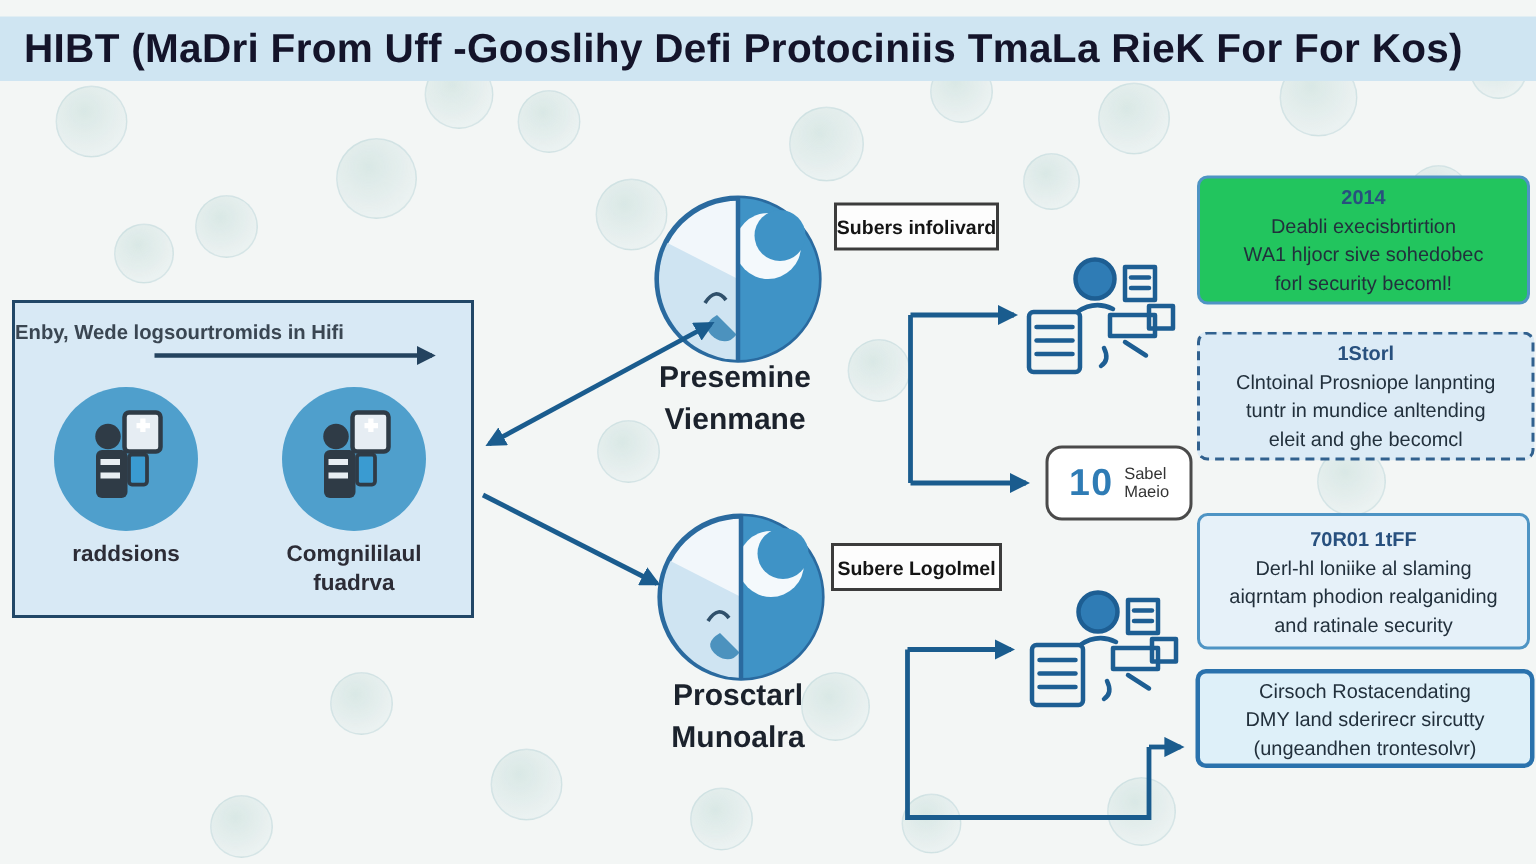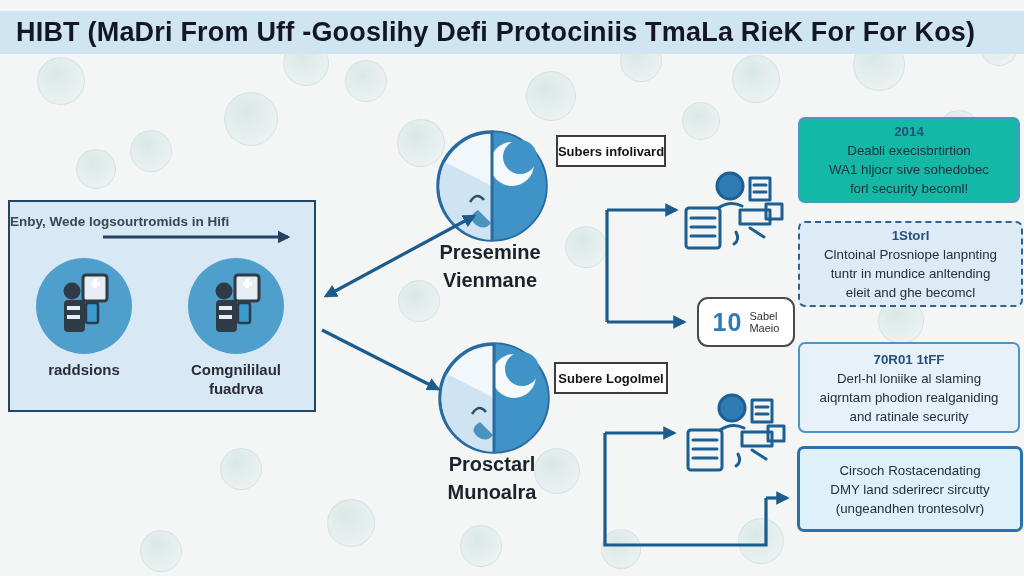--- a/index.html
+++ b/index.html
@@ -49,24 +49,24 @@
   .badge .num{font-size:25px;font-weight:bold;color:#2f7cb5;letter-spacing:1px;}
   .badge .bl{font-size:11px;color:#333;line-height:12px;text-align:left;}
   
   .person{position:absolute;width:110px;height:85px;}
   .per1{left:678px;top:170px;} .per2{left:680px;top:392px;}
   
   .outcome{position:absolute;border-radius:7px;display:flex;flex-direction:column;
       justify-content:center;text-align:center;font-size:13.3px;line-height:19px;
       color:#22303c;padding:2px 6px;box-sizing:border-box;}
   .outcome .head{font-weight:bold;color:#28507e;}
-  .ob0{left:798px;top:117px;width:222px;height:86px;background:#14b8a6;border:2px solid #4e94c4;}
+  .ob0{left:798px;top:117px;width:222px;height:86px;background:#22c55e;border:2px solid #4e94c4;}
   .ob1{left:798px;top:221px;width:225px;height:86px;background:#dcebf6;border:2px dashed #31618f;}
   .ob2{left:798px;top:342px;width:222px;height:91px;background:#e6f1f9;border:2px solid #4e94c4;}
-  .ob3{left:797px;top:446px;width:226px;height:86px;background:#def0f9;border:3px solid #2a72ad;}
+  .ob3{left:797px;top:446px;width:226px;height:66px;background:#def0f9;border:3px solid #2a72ad;}
   svg.overlay{position:absolute;inset:0;pointer-events:none;}
 </style>
 </head>
 <body>
 
 <div class="canvas">
 
   <div id="watermarks">
       <div class="wm" style="left: 37px; top: 57px; width: 46px; height: 46px;"></div>
       <div class="wm" style="left: 130px; top: 130px; width: 40px; height: 40px;"></div>

